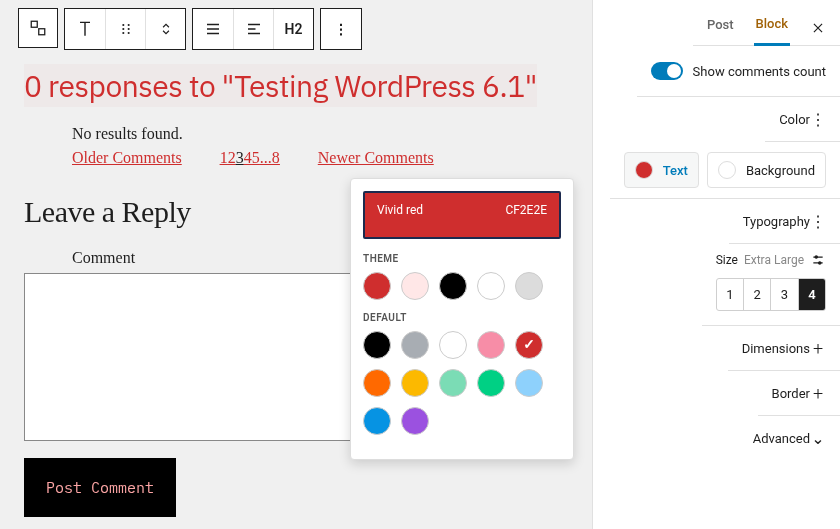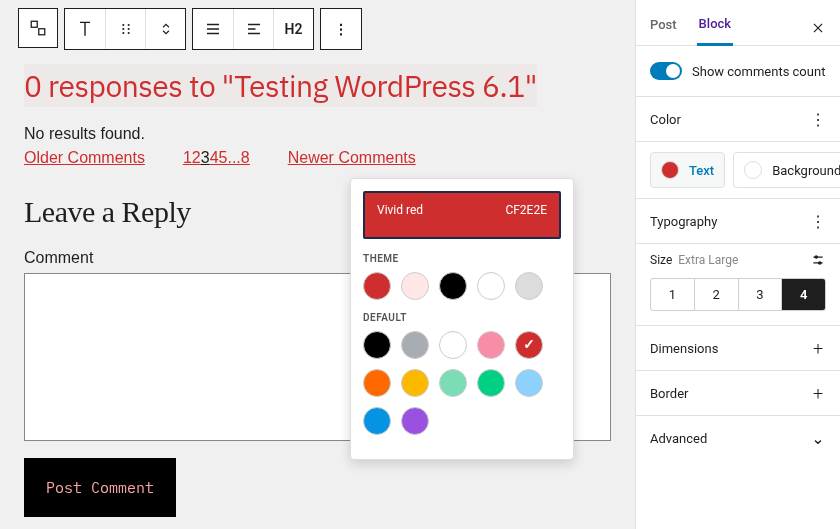--- a/index.html
+++ b/index.html
@@ -14,26 +14,27 @@
     display: flex;
   }
   .canvas {
     flex: 1;
     background: #f0f0f0;
     padding: 8px 18px 0 18px;
     position: relative;
     overflow: hidden;
   }
   .sidebar {
-    width: 205px;
+    width: 248px;
     background: #fff;
     border-left: 1px solid #e0e0e0;
     display: flex;
     flex-direction: column;
     overflow-y: auto;
+    align-items: flex-end;
   }
   
   .toolbar {
     display: flex;
     gap: 6px;
     margin-bottom: 14px;
   }
   .tool-group {
     display: flex;
     border: 1px solid #1e1e1e;
@@ -63,22 +64,23 @@
     font-weight: 400;
     color: #cf2e2e;
     font-size: 30px;
     letter-spacing: -0.5px;
     margin-bottom: 18px;
     background: rgba(207,46,46,0.03);
     display: inline-block;
     padding: 2px 0;
   }
   .mono {
-    font-family: Liberation Sans, sans-serif;
+    font-family: Liberation Serif, serif;
     font-size: 16px;
+    margin-left: 48px;
   }
   .no-results { margin-bottom: 6px; }
   .pager-line {
     display: flex;
     gap: 38px;
     color: #cf2e2e;
     margin-bottom: 28px;
     flex-wrap: wrap;
   }
   .pager-line a, .pager-line span { text-decoration: underline; color: #cf2e2e; }
@@ -177,21 +179,21 @@
     position: relative;
   }
   .side-tab {
     padding: 6px 2px 12px 2px;
     font-size: 13px;
     font-weight: 500;
     color: #666;
     cursor: pointer;
   }
   .side-tab.active {
-    color: #4c1d95;
+    color: #a16207;
     border-bottom: 3px solid #007cba;
     margin-bottom: -1px;
   }
   .close-panel {
     margin-left: auto;
     cursor: pointer;
     width: 20px; height:20px;
     display:flex;align-items:center;justify-content:center;
     font-size: 15px;
   }

